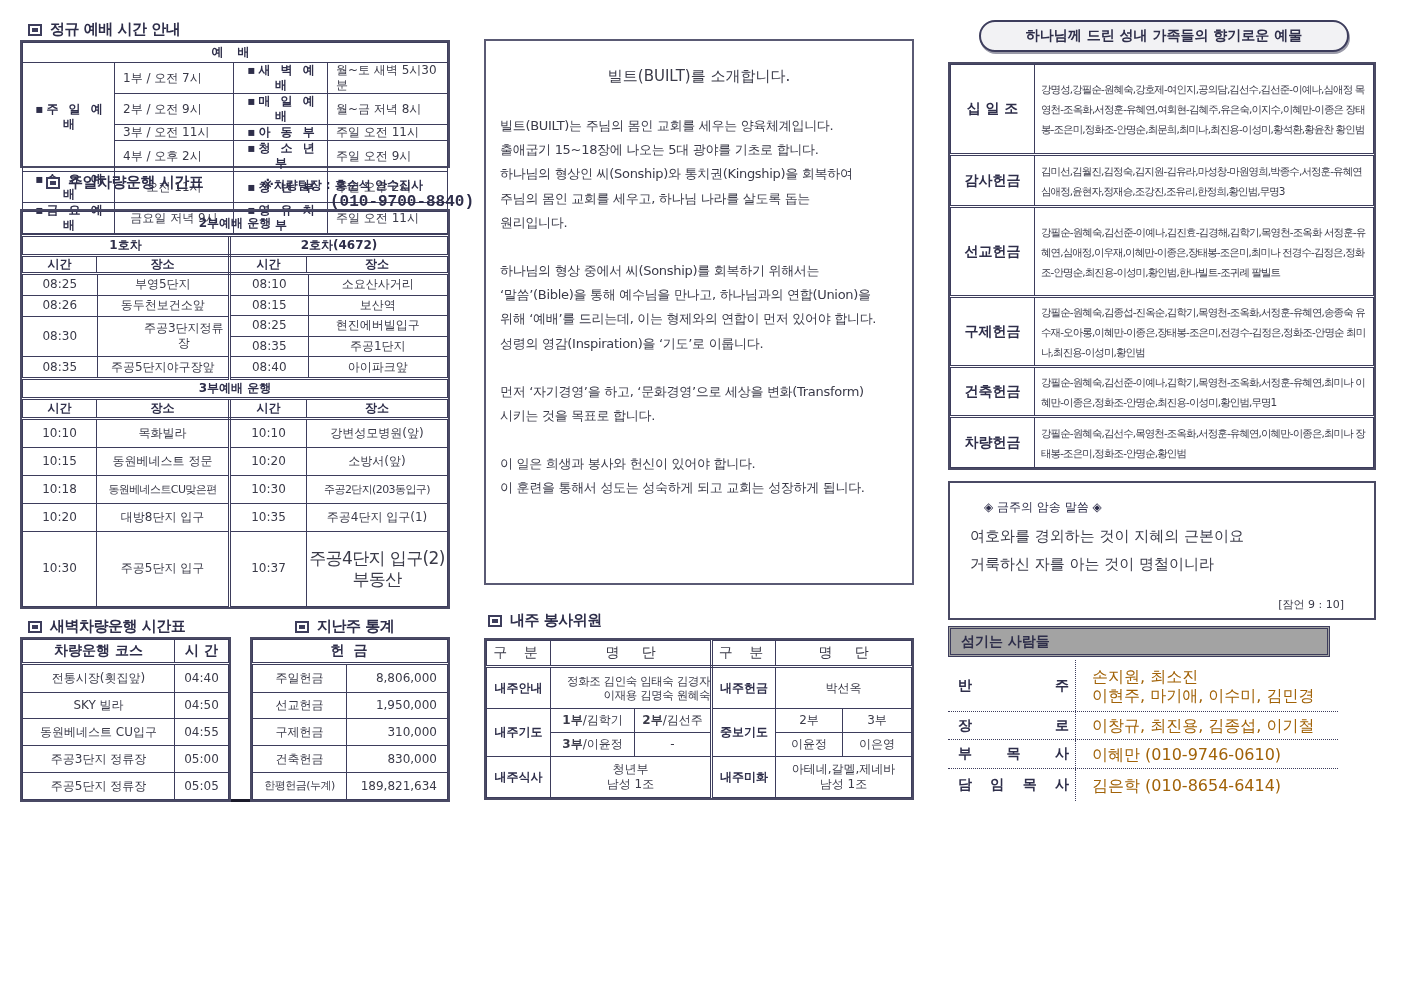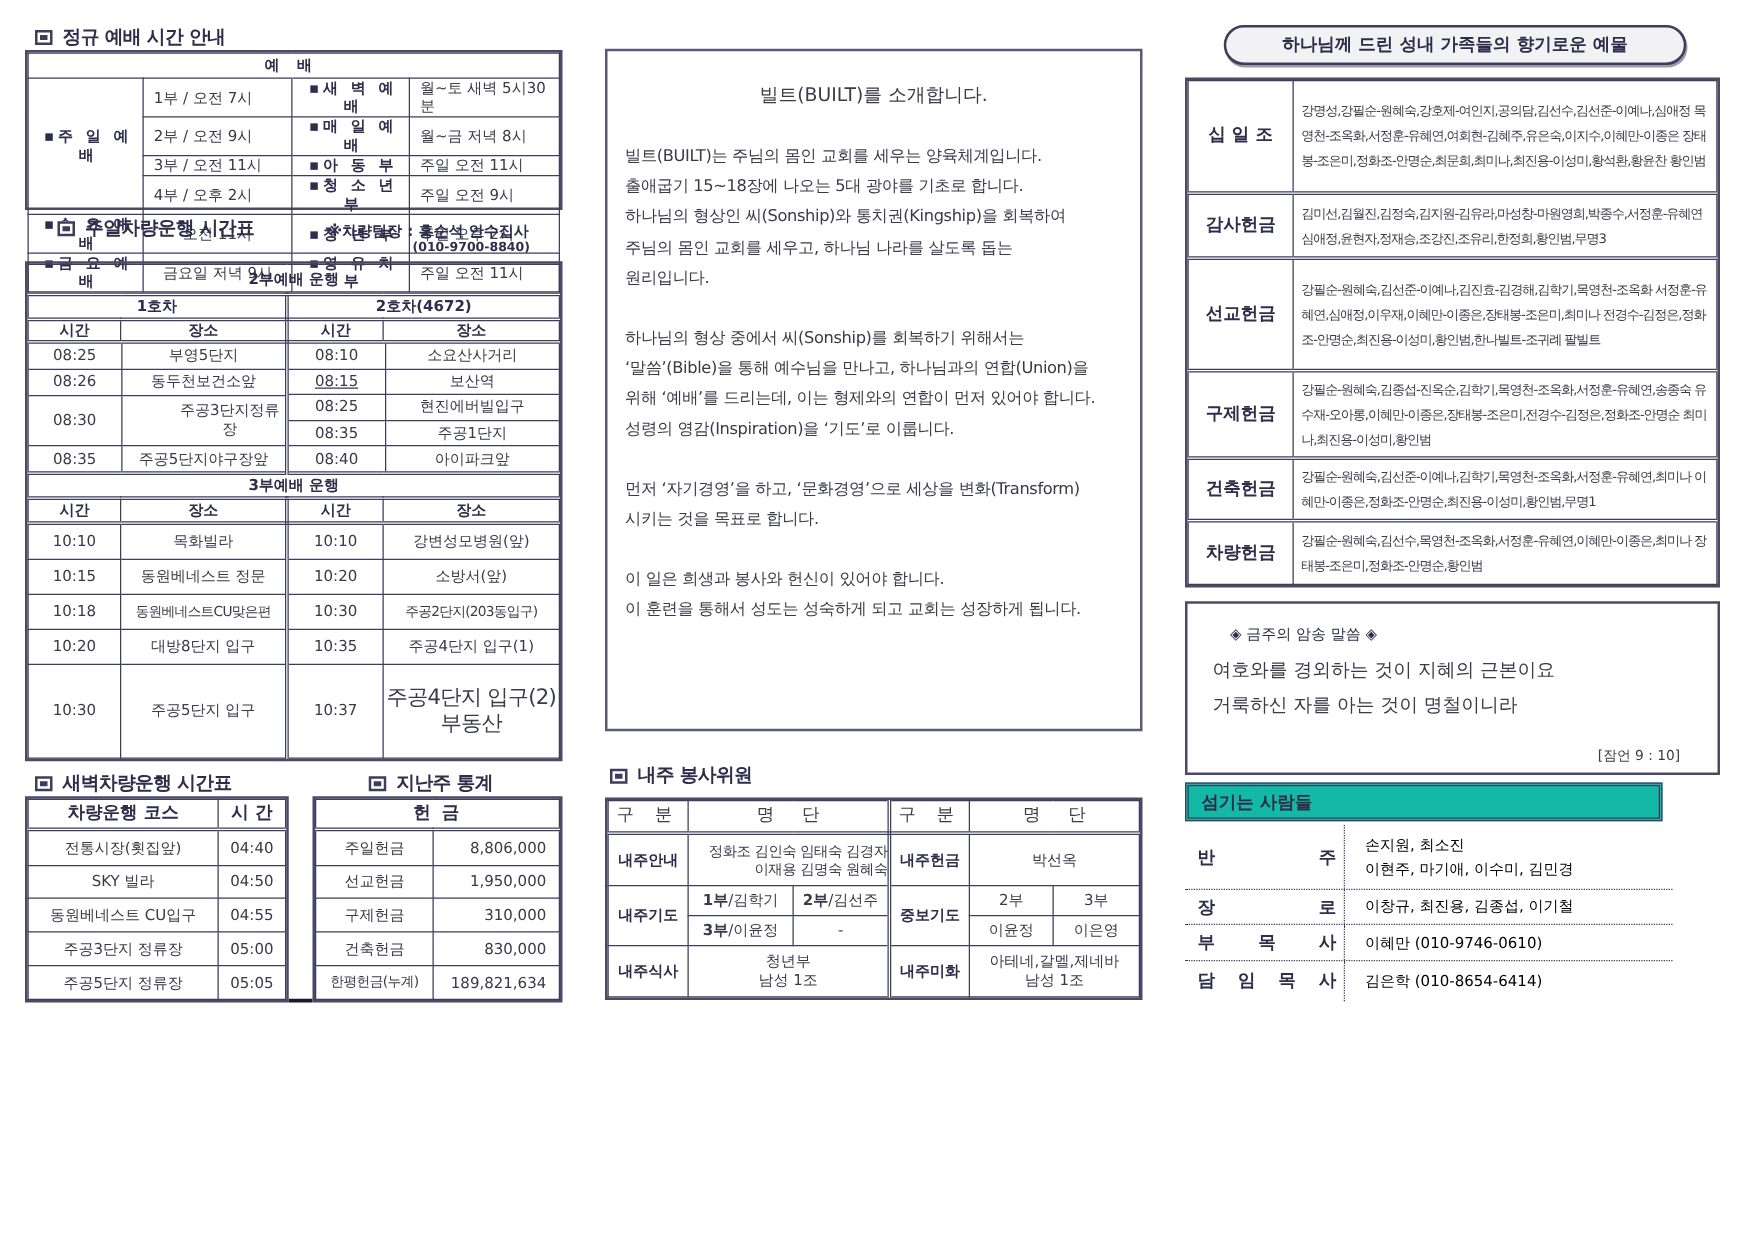--- a/index.html
+++ b/index.html
@@ -44,26 +44,26 @@
 
     
     #offering-title { left: 979px; top: 20px; width: 370px; height: 32px; border: 2px solid #3d3d5c; border-radius: 16px; background: #f2f2f4; display: flex; align-items: center; justify-content: center; font-weight: bold; font-size: 14px; color: #2e2e4a; box-shadow: 1px 2px 0 #9a9aa8; }
     #offerings { left: 948px; top: 62px; width: 428px; height: 408px; }
     #offerings td.cat { font-weight: bold; font-size: 14px; color: #2e2e4a; width: 84px; }
     #offerings td.names { text-align: left; padding: 3px 6px; font-size: 10.5px; line-height: 20px; letter-spacing: -0.9px; color: #3a3a48; }
     #verse-box { left: 948px; top: 481px; width: 428px; height: 139px; border: 2px solid #4a4a64; padding: 16px 18px 0 20px; }
     #verse-box .vtitle { font-size: 12px; color: #2e2e4a; padding-left: 14px; margin-bottom: 6px; }
     #verse-box .vline { font-size: 15px; line-height: 28px; color: #3a3a48; }
     #verse-box .vref { position: absolute; right: 30px; bottom: 6px; font-size: 11px; }
-    #servers-title { left: 948px; top: 626px; width: 382px; height: 31px; border: 3px double #3d3d5c; background: #14b8a6; font-weight: bold; font-size: 14px; color: #2e2e4a; padding-left: 10px; display: flex; align-items: center; }
+    #servers-title { left: 948px; top: 626px; width: 382px; height: 31px; border: 3px double #3d3d5c; background: #a3a3a3; font-weight: bold; font-size: 14px; color: #2e2e4a; padding-left: 10px; display: flex; align-items: center; }
     #servers { left: 948px; top: 660px; width: 390px; }
     .srow { display: flex; border-bottom: 1px dotted #3d3d5c; }
     .srow:last-child { border-bottom: none; }
     .srow .role { width: 128px; font-weight: bold; font-size: 14px; color: #2e2e4a; display: flex; justify-content: space-between; padding: 0 6px 0 10px; align-items: center; border-right: 1px dotted #3d3d5c; }
-    .srow .who { padding-left: 16px; font-size: 12px; line-height: 19px; display: flex; flex-direction: column; justify-content: center; color: #000000; }
+    .srow .who { padding-left: 16px; font-size: 16px; line-height: 19px; display: flex; flex-direction: column; justify-content: center; color: #a16207; }
   </style>
 </head>
 <body>
 
 <div class="abs section-title" style="left:28px; top:20px;">
   <span class="sq-icon"></span>
   <span>정규 예배 시간 안내</span>
 </div>
 
 <div id="worship" class="abs frame">
@@ -114,21 +114,21 @@
     </tr>
   </tbody>
     </table>
 </div>
 
 <div class="abs section-title" style="left:28px; top:173px;margin-left:18px;">
   <span class="sq-icon"></span>
   <span>주일차량운행 시간표</span>
 </div>
 <div class="abs bold" style="left:262px; top:177px; font-size:12px;">※차량팀장 : 홍순석 안수집사</div>
-<div class="abs bold" style="left:330px; top:193px; font-size:10px;">(010-9700-8840)</div>
+<div class="abs bold" style="left:330px; top:193px; font-size:16px;font-family:Liberation Mono, monospace;">(010-9700-8840)</div>
 
 <div id="sunday-bus" class="abs frame">
   <table>
     <colgroup>
         <col style="width:74px">
         <col style="width:133px">
         <col style="width:77px">
         <col>
       </colgroup>
     <tbody>
@@ -177,21 +177,21 @@
           <colgroup>
                 <col style="width:77px">
                 <col>
               </colgroup>
           <tbody>
                 <tr>
                   <td style="border-left:none;border-top:none;">08:10</td>
                   <td style="border-right:none;border-top:none;">소요산사거리</td>
                 </tr>
           <tr>
-                  <td style="border-left:none;text-decoration:underline;">08:15</td>
+                  <td style="border-left:none;">08:15</td>
                   <td style="border-right:none;">보산역</td>
                 </tr>
           <tr>
                   <td style="border-left:none;">08:25</td>
                   <td style="border-right:none;">현진에버빌입구</td>
                 </tr>
           <tr>
                   <td style="border-left:none;">08:35</td>
                   <td style="border-right:none;">주공1단지</td>
                 </tr>

